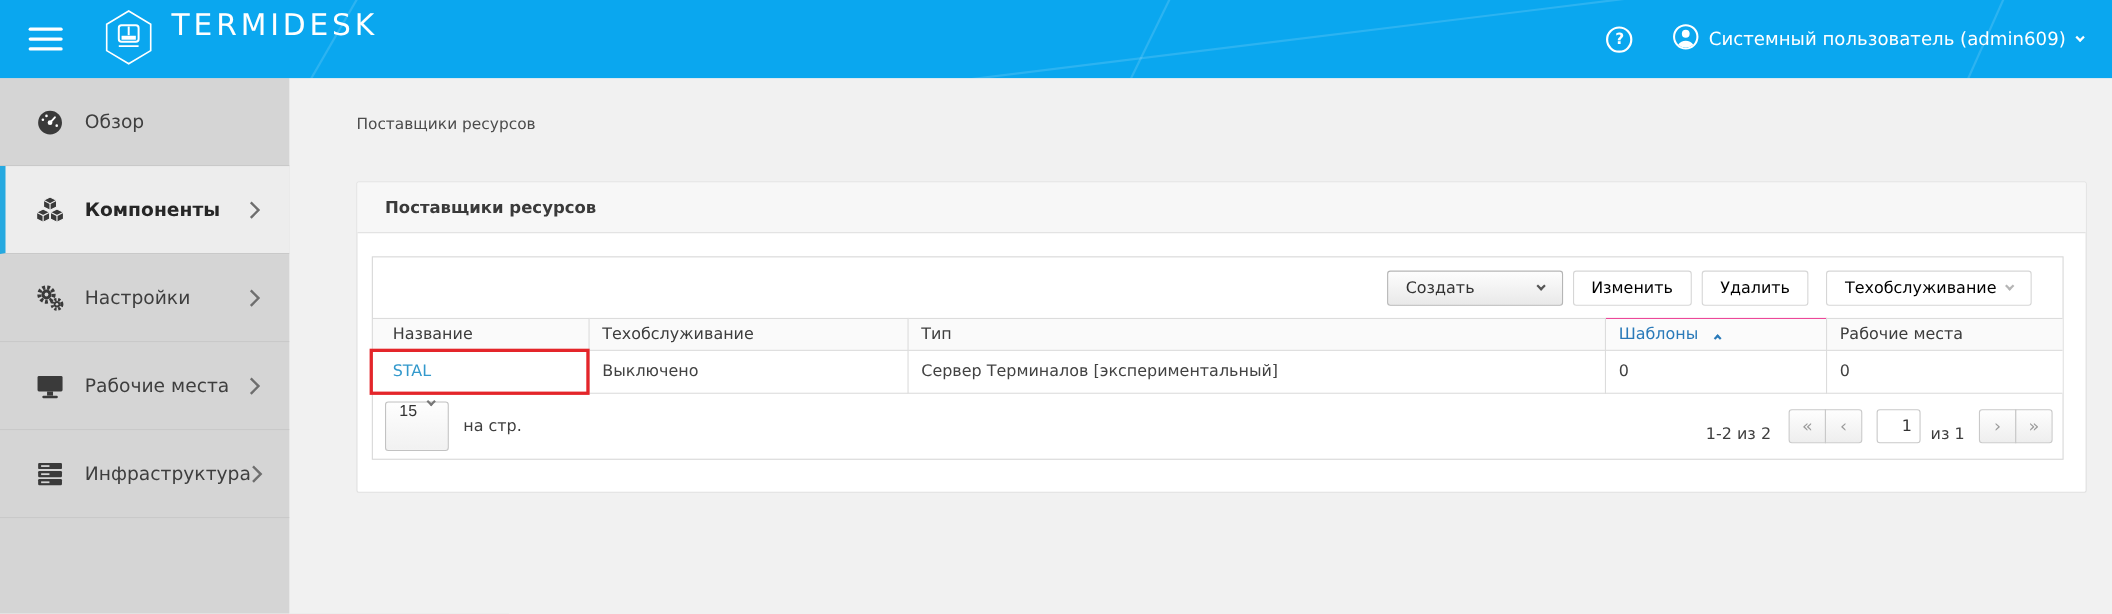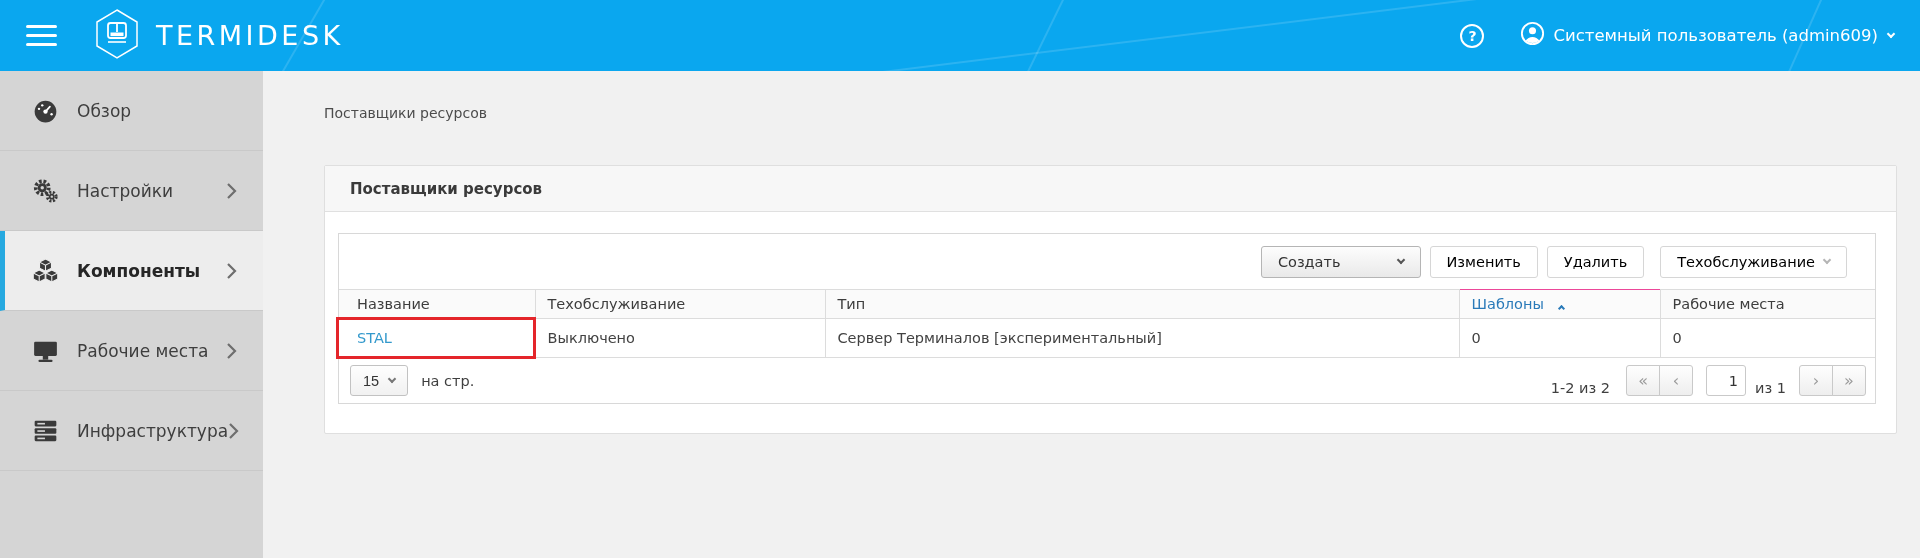--- a/index.html
+++ b/index.html
@@ -14,21 +14,21 @@
     position:relative; height:71px; background:#0aa7ef;
     display:flex; align-items:center; overflow:hidden;
   }
   .deco { position:absolute; background:rgba(255,255,255,0.14); pointer-events:none; }
   .deco1 { left:880px; top:32px; width:640px; height:2px; transform:rotate(-7deg); }
   .deco2 { left:1040px; top:-50px; width:2px; height:190px; transform:rotate(26deg); }
   .deco3 { left:1800px; top:-50px; width:2px; height:190px; transform:rotate(24deg); }
   .deco4 { left:300px;  top:-60px; width:2px; height:200px; transform:rotate(30deg); }
   .hamburger { margin-left:26px; width:31px; cursor:pointer; }
   .hamburger span { display:block; height:3.5px; background:#fff; border-radius:2px; margin:5.5px 0; }
-  .brand { display:flex; align-items:center; margin-left:36px; cursor:pointer; }
+  .brand { display:flex; align-items:flex-start; margin-left:36px; cursor:pointer; }
   .brand-text { color:#fff; font-size:27px; letter-spacing:3.5px; font-weight:400; margin-left:15px; }
   .topbar-right { margin-left:auto; display:flex; align-items:center; padding-right:26px; }
   .help-circle {
     width:24px; height:24px; border:2.2px solid #fff; border-radius:50%;
     color:#fff; font-size:14px; font-weight:bold; display:flex; align-items:center; justify-content:center;
     cursor:pointer;
   }
   .usermenu { display:flex; align-items:center; margin-left:36px; cursor:pointer; }
   .user-name { color:#fff; font-size:16.5px; margin-left:8px; }
   .cv { display:inline-block; width:7px; height:7px; border-right:2px solid currentColor; border-bottom:2px solid currentColor; transform:rotate(45deg); }
@@ -79,23 +79,23 @@
   td {
     height:39px; font-size:14.5px; color:#424242; padding:0 12px;
     border-right:1px solid #dcdcdc; border-bottom:1px solid #dcdcdc; background:#fff;
   }
   td.hl { position:relative; }
   .red-box { position:absolute; top:-2px; left:-3px; right:-1px; bottom:-2px; border:3px solid #e4252a; pointer-events:none; z-index:3; }
   a.cell-link { color:#3399cc; text-decoration:none; cursor:pointer; }
   
   .pagefoot { display:flex; align-items:center; padding:7px 9px 7px 11px; }
   .pagesize {
-    height:31px; padding:0 12px; border:1px solid #c2c2c2; border-radius:3px;
+    height:45px; padding:0 12px; border:1px solid #c2c2c2; border-radius:3px;
     background:linear-gradient(#fefefe,#f1f1f1); color:#333; font-size:14.5px;
-    display:inline-flex; align-items:center; cursor:pointer;
+    display:inline-flex; align-items:flex-start; cursor:pointer;
   }
   .pagesize .cv { width:6px; height:6px; color:#777; margin-left:10px; margin-top:-4px; }
   .perpage { font-size:14.5px; color:#3f3f3f; margin-left:13px; }
   .foot-right { margin-left:auto; display:flex; align-items:flex-end; }
   .range { font-size:14.5px; color:#3f3f3f; margin-right:16px; }
   .pgroup { display:inline-flex; }
   .pbtn {
     width:34px; height:31px; border:1px solid #c9c9c9; background:linear-gradient(#fefefe,#eeeeee);
     color:#9b9b9b; font-size:16px; display:inline-flex; align-items:center; justify-content:center;
     cursor:pointer; font-family:inherit;
@@ -168,55 +168,55 @@
             <circle cx="12" cy="12.5" r="2" fill="#fff"></circle>
             <rect x="11.2" y="5.6" width="1.6" height="6.2" rx="0.8" fill="#fff" transform="rotate(42 12 12.5)"></rect>
             <circle cx="6" cy="10" r="1.1" fill="#fff"></circle>
             <circle cx="9" cy="6.8" r="1.1" fill="#fff"></circle>
             <circle cx="17.6" cy="15" r="1.1" fill="#fff"></circle>
           </svg>
         </span>
         <span class="nav-label">Обзор</span>
       </div>
 
-      <div class="nav-item">
-        <span class="nav-icon">
-          <svg width="27" height="26" viewBox="0 0 24 24">
-            <circle cx="9" cy="9" r="6" fill="none" stroke="#3a3a3a" stroke-width="3.4" stroke-dasharray="2.4 1.7"></circle>
-            <circle cx="9" cy="9" r="4.2" fill="#3a3a3a"></circle>
-            <circle cx="9" cy="9" r="1.6" fill="#d5d5d5"></circle>
-            <circle cx="17.8" cy="17.2" r="4.1" fill="none" stroke="#3a3a3a" stroke-width="2.6" stroke-dasharray="1.9 1.4"></circle>
-            <circle cx="17.8" cy="17.2" r="2.7" fill="#3a3a3a"></circle>
-            <circle cx="17.8" cy="17.2" r="1.1" fill="#d5d5d5"></circle>
-          </svg>
-        </span>
-        <span class="nav-label">Настройки</span>
-        <span class="nav-chev">
-          <svg width="11" height="18" viewBox="0 0 11 18">
-              <polyline points="2,2 9,9 2,16" fill="none" stroke="#6e6e6e" stroke-width="2.2"></polyline>
-            </svg>
-        </span>
-      </div>
-
       <div class="nav-item active">
         <span class="nav-icon">
           <svg width="27" height="26" viewBox="0 0 24 24">
             <g fill="#3a3a3a" stroke="#ededed" stroke-width="1">
               <path d="M12 1 L17.5 3.8 V9.4 L12 12.2 L6.5 9.4 V3.8 Z"></path>
               <path d="M6.2 11 L11.7 13.8 V19.4 L6.2 22.2 L0.7 19.4 V13.8 Z"></path>
               <path d="M17.8 11 L23.3 13.8 V19.4 L17.8 22.2 L12.3 19.4 V13.8 Z"></path>
             </g>
             <g stroke="#ededed" stroke-width="1" fill="none">
               <path d="M6.5 3.8 L12 6.6 L17.5 3.8 M12 6.6 V12.2"></path>
               <path d="M0.7 13.8 L6.2 16.6 L11.7 13.8 M6.2 16.6 V22.2"></path>
               <path d="M12.3 13.8 L17.8 16.6 L23.3 13.8 M17.8 16.6 V22.2"></path>
             </g>
           </svg>
         </span>
         <span class="nav-label">Компоненты</span>
+        <span class="nav-chev">
+          <svg width="11" height="18" viewBox="0 0 11 18">
+              <polyline points="2,2 9,9 2,16" fill="none" stroke="#6e6e6e" stroke-width="2.2"></polyline>
+            </svg>
+        </span>
+      </div>
+
+      <div class="nav-item">
+        <span class="nav-icon">
+          <svg width="27" height="26" viewBox="0 0 24 24">
+            <circle cx="9" cy="9" r="6" fill="none" stroke="#3a3a3a" stroke-width="3.4" stroke-dasharray="2.4 1.7"></circle>
+            <circle cx="9" cy="9" r="4.2" fill="#3a3a3a"></circle>
+            <circle cx="9" cy="9" r="1.6" fill="#d5d5d5"></circle>
+            <circle cx="17.8" cy="17.2" r="4.1" fill="none" stroke="#3a3a3a" stroke-width="2.6" stroke-dasharray="1.9 1.4"></circle>
+            <circle cx="17.8" cy="17.2" r="2.7" fill="#3a3a3a"></circle>
+            <circle cx="17.8" cy="17.2" r="1.1" fill="#d5d5d5"></circle>
+          </svg>
+        </span>
+        <span class="nav-label">Настройки</span>
         <span class="nav-chev">
           <svg width="11" height="18" viewBox="0 0 11 18">
               <polyline points="2,2 9,9 2,16" fill="none" stroke="#6e6e6e" stroke-width="2.2"></polyline>
             </svg>
         </span>
       </div>
 
       <div class="nav-item">
         <span class="nav-icon">
           <svg width="27" height="26" viewBox="0 0 24 24">

